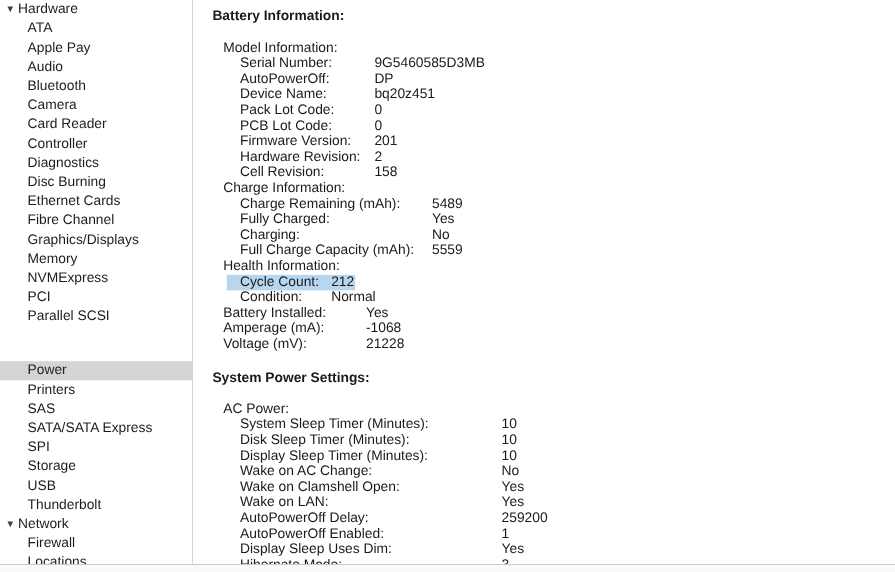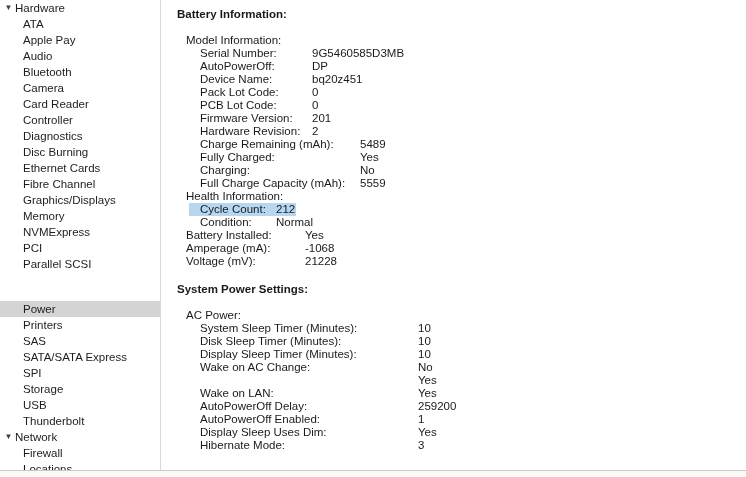--- a/index.html
+++ b/index.html
@@ -185,20 +185,27 @@
         <span class="val">0</span>
       </div>
     <div class="crow l2 model">
         <span class="lbl">Firmware Version:</span>
         <span class="val">201</span>
       </div>
     <div class="crow l2 model">
         <span class="lbl">Hardware Revision:</span>
         <span class="val">2</span>
       </div>
+    <div class="crow l2 model">
+        <span class="lbl">Cell Revision:</span>
+        <span class="val">158</span>
+      </div>
+    <div class="crow l1">
+        <span class="lbl">Charge Information:</span>
+      </div>
     <div class="crow l2 charge">
         <span class="lbl">Charge Remaining (mAh):</span>
         <span class="val">5489</span>
       </div>
     <div class="crow l2 charge">
         <span class="lbl">Fully Charged:</span>
         <span class="val">Yes</span>
       </div>
     <div class="crow l2 charge">
         <span class="lbl">Charging:</span>
@@ -249,20 +256,21 @@
       </div>
     <div class="crow l2 ac">
         <span class="lbl">Display Sleep Timer (Minutes):</span>
         <span class="val">10</span>
       </div>
     <div class="crow l2 ac">
         <span class="lbl">Wake on AC Change:</span>
         <span class="val">No</span>
       </div>
     <div class="crow l2 ac">
+        <span class="lbl">Wake on Clamshell Open:</span>
         <span class="val">Yes</span>
       </div>
     <div class="crow l2 ac">
         <span class="lbl">Wake on LAN:</span>
         <span class="val">Yes</span>
       </div>
     <div class="crow l2 ac">
         <span class="lbl">AutoPowerOff Delay:</span>
         <span class="val">259200</span>
       </div>

